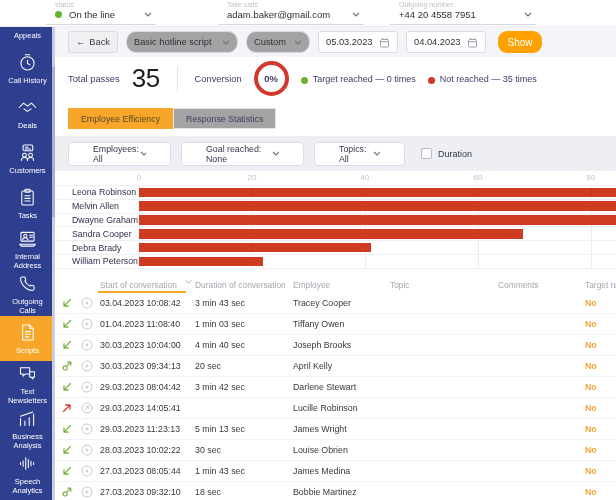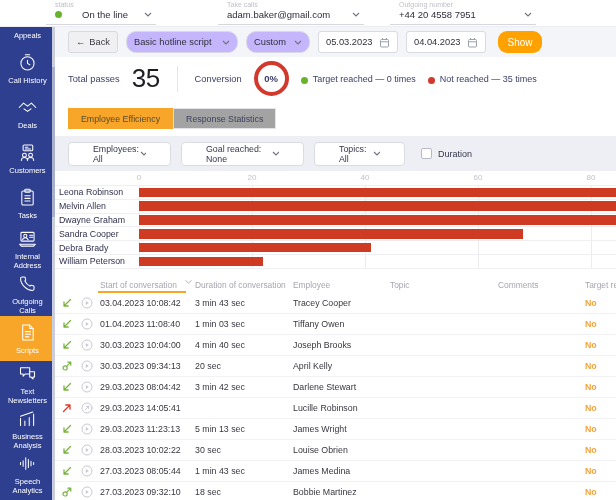--- a/index.html
+++ b/index.html
@@ -6,42 +6,42 @@
   html,body{width:616px;height:500px;overflow:hidden;background:#fff;
     font-family:"Liberation Sans",sans-serif;}
   svg{display:block}
 
   
   .topbar{position:absolute;top:0;left:0;width:616px;height:27px;background:#fff;
     border-bottom:1px solid #ececf1;z-index:6;overflow:hidden}
   .tb-select{position:absolute;top:2px;height:23px;border-bottom:1px solid #d6d6de;cursor:pointer}
   .tb-label{position:absolute;top:-1px;left:9px;font-size:7px;color:#bfbfc8;white-space:nowrap}
   .tb-value{position:absolute;bottom:4px;left:9px;font-size:9.5px;color:#2d2d38;
-    white-space:nowrap;display:flex;align-items:center;gap:20px}
+    white-space:nowrap;display:flex;align-items:center;gap:7px}
   .tb-chevron{position:absolute;right:4px;bottom:7px}
   .dot7{width:7px;height:7px;border-radius:50%;display:inline-block}
 
   
   .sidebar{position:absolute;left:0;top:27px;width:55px;height:473px;background:#2f3f8f;
     color:#fff;overflow:hidden;z-index:5}
   .side-item{display:flex;flex-direction:column;align-items:center;justify-content:center;
     gap:3px;height:45px;cursor:pointer;text-align:center}
   .side-item.first{height:19px;justify-content:flex-start;padding-top:4px}
   .side-item.active{background:#f7a62a}
   .side-label{font-size:7.5px;line-height:1.2;width:40px}
   .side-scroll{position:absolute;right:0;top:0;width:3px;height:100%;background:#c9cdde}
   .side-thumb{position:absolute;right:0;top:40px;width:3px;height:150px;background:#aab0cc}
 
   
   .main{position:absolute;left:55px;top:27px;width:561px;height:473px;background:#fff}
 
   .toolbar{height:30px;background:#f4f5f8;display:flex;align-items:center;gap:8px;padding-left:13px}
   .btn-back{width:50px;height:22px;background:#f0f0f3;border:1px solid #d9d9df;border-radius:3px;
     display:flex;align-items:center;justify-content:center;gap:4px;font-size:9.3px;color:#3c3c46;cursor:pointer}
-  .select{height:22px;background:#c4b5fd;border:1px solid #dadae2;border-radius:10px;display:flex;
+  .select{height:22px;background:#a3a3a3;border:1px solid #dadae2;border-radius:10px;display:flex;
     align-items:center;justify-content:space-between;padding:0 7px;font-size:9.3px;color:#30303c;cursor:pointer}
   .w-script{width:112px}.w-custom{width:64px}
   .datefield{width:80px;height:22px;background:#fff;border:1px solid #dadae2;border-radius:3px;
     display:flex;align-items:center;justify-content:space-between;padding:0 7px;font-size:9.3px;color:#30303c;cursor:pointer}
   .btn-show{width:44px;height:22px;background:#ffa200;border-radius:9px;color:#fff;font-size:10px;
     display:flex;align-items:center;justify-content:center;margin-left:4px;cursor:pointer}
 
   .stats{height:43px;display:flex;align-items:center;padding-left:13px;gap:12px;background:#fff}
   .stat-label{font-size:9.3px;color:#3b3f66}
   .stat-big{font-size:26px;color:#1d1d24;letter-spacing:-.5px}
@@ -62,21 +62,21 @@
   .fw1{width:103px}.fw2{width:123px}.fw3{width:91px}
   .chk-wrap{display:flex;align-items:center;margin-left:6px}
   .chk{width:11px;height:11px;border:1px solid #b7bac6;border-radius:2px;background:#fff;cursor:pointer}
   .chk-label{font-size:9px;color:#33364a;margin-left:6px}
 
   .chart{position:relative;margin-top:2px;height:96px;overflow:hidden}
   .gridline{position:absolute;top:12px;bottom:0;width:1px;background:#ebebf0}
   .tick{position:absolute;top:0;font-size:8px;color:#c3c3cb;transform:translateX(-50%)}
   .chart-rows{position:absolute;top:12px;left:0;right:0;border-top:1px solid #efeff3}
   .chart-row{display:flex;align-items:center;height:13.8px;border-bottom:1px solid #efeff3;position:relative}
-  .c-label{width:84px;padding-left:4px;font-size:8.8px;color:#30304e;white-space:nowrap;flex:none}
+  .c-label{width:84px;padding-left:17px;font-size:8.8px;color:#30304e;white-space:nowrap;flex:none}
   .c-bar{height:9.5px;background:#cf3a22;position:relative;z-index:2}
 
   .table{margin-top:8px}
   .t-grid{display:grid;grid-template-columns:19px 19px 95px 98px 97px 108px 87px 1fr;
     align-items:center;padding-left:7px;white-space:nowrap}
   .t-head{height:16px;font-size:8.4px;color:#a6a6b0}
   .th-sort{position:relative;display:flex;align-items:flex-start;gap:8px}
   .sort-underline{position:absolute;left:-2px;bottom:-3px;width:88px;height:2px;background:#f5a623}
   .t-row{height:21px;border-bottom:1px solid #f2f2f6;font-size:8.8px;color:#37373f;cursor:pointer}
   .t-target{color:#f0a43e;font-weight:700;font-size:8.8px}

